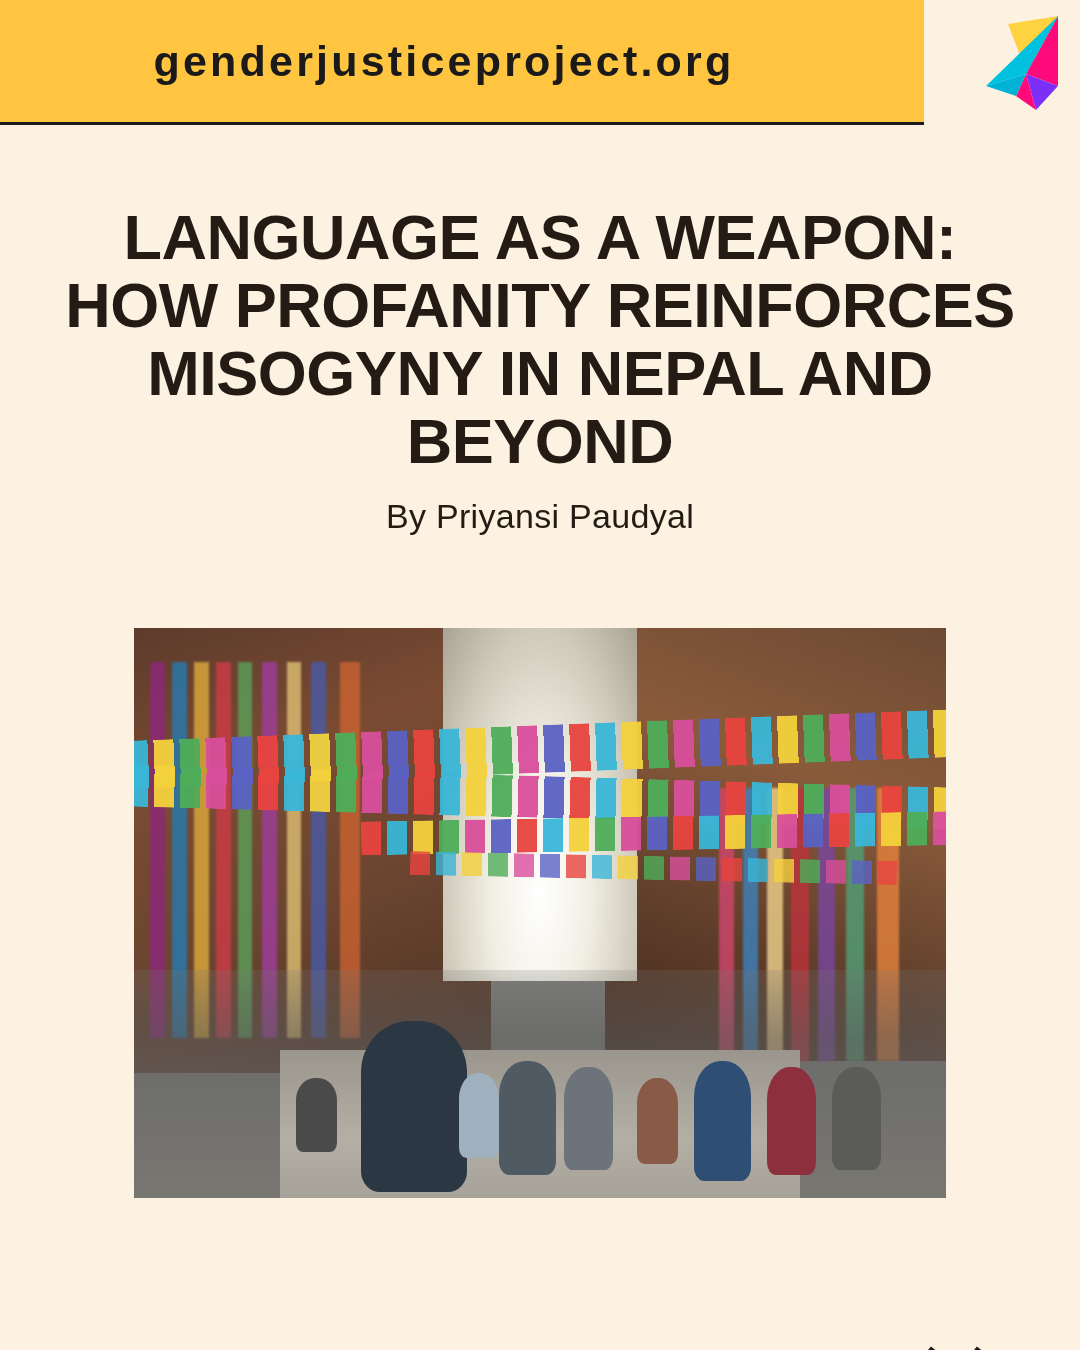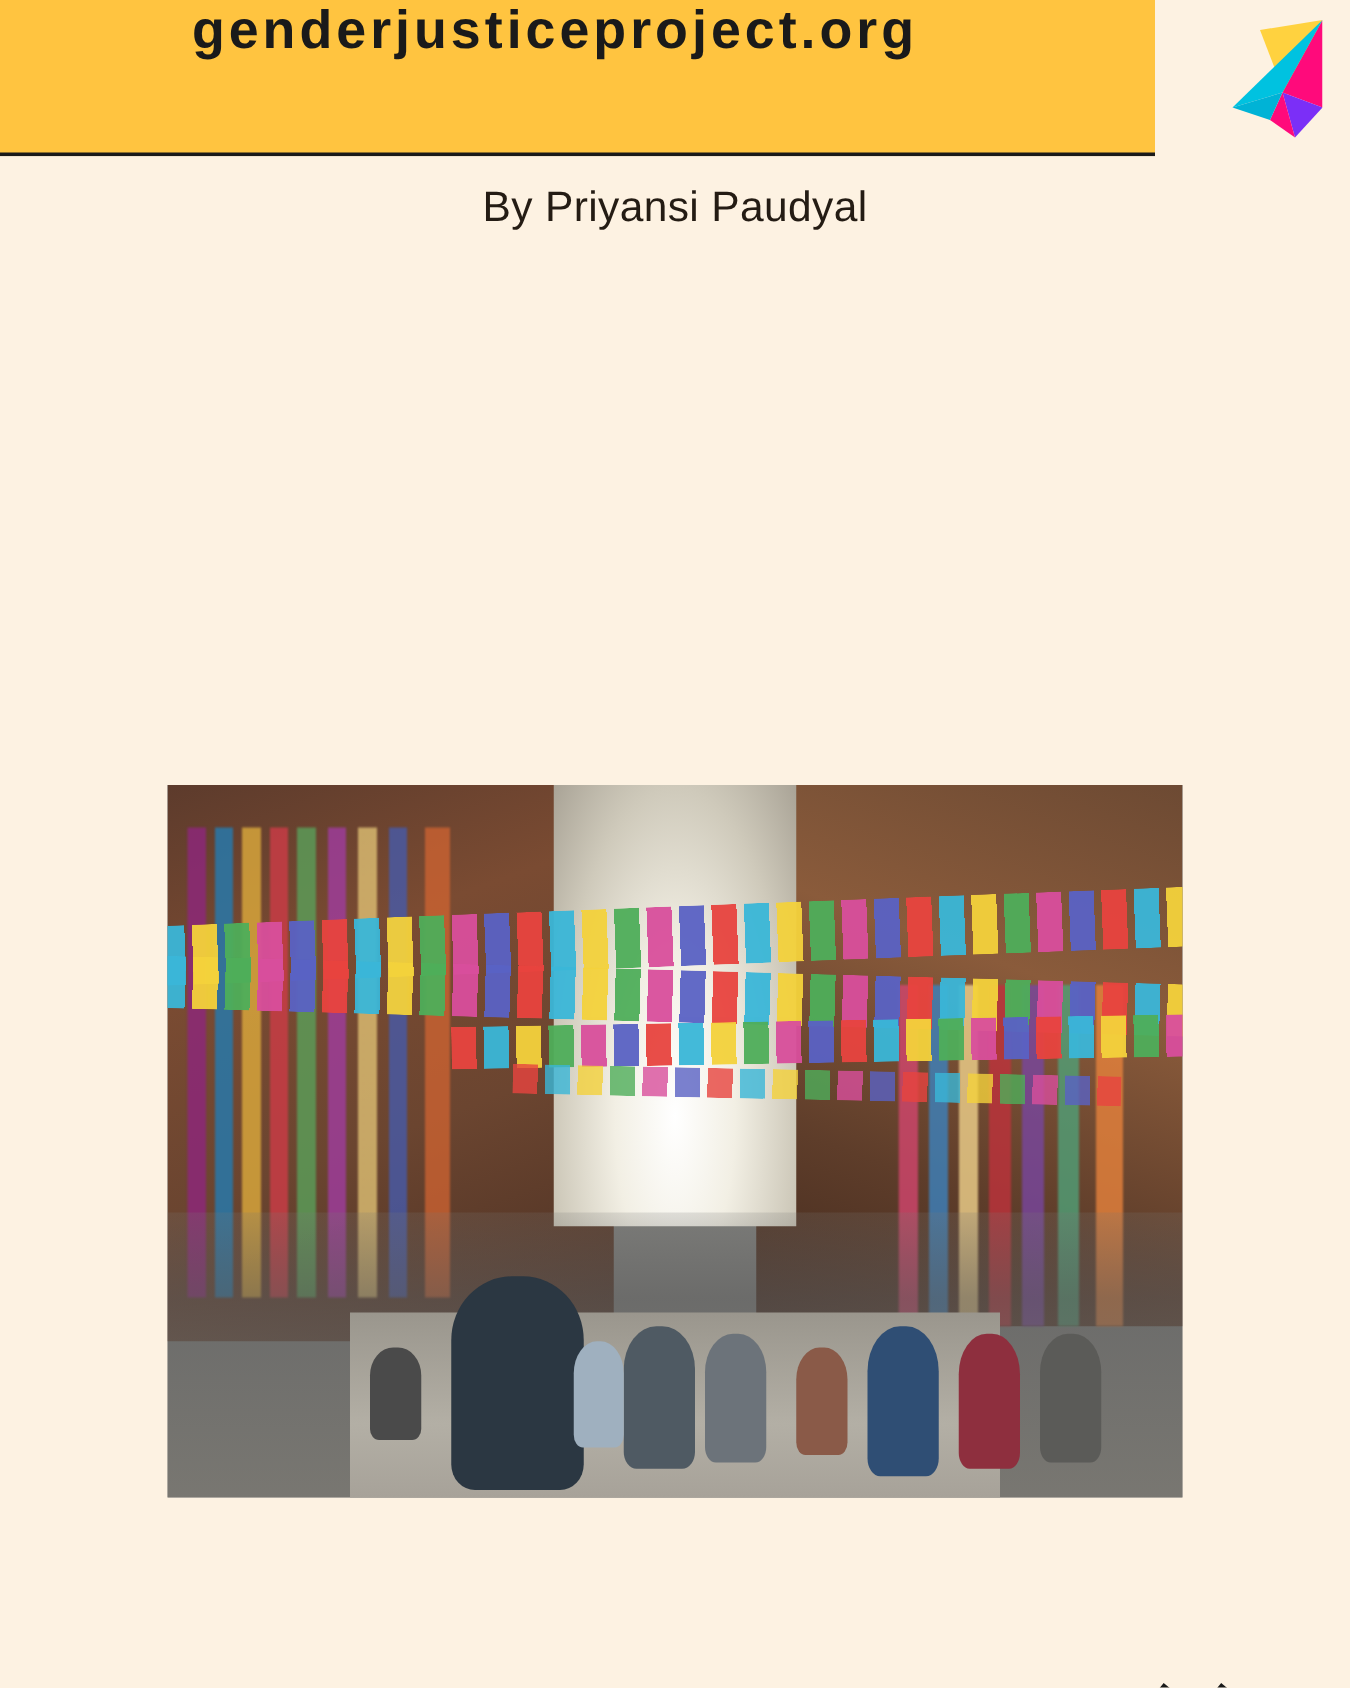--- a/index.html
+++ b/index.html
@@ -19,21 +19,21 @@
   .header-bar {
     position: absolute;
     left: 0;
     top: 0;
     width: 924px;
     height: 125px;
     background: #ffc440;
     border-bottom: 3px solid #1a1a1a;
     box-sizing: border-box;
     display: flex;
-    align-items: flex-start;
+    align-items: center;
     justify-content: center;
   }
   .site-url {
     font-size: 43px;
     font-weight: 700;
     letter-spacing: 3.2px;
     color: #1a1a1a;
     font-family: "Liberation Sans", sans-serif;
     transform: translateX(-18px);
   }
@@ -223,20 +223,21 @@
   <polygon points="100,10 150,2 120,62" fill="#ffd23f"></polygon>
   <polygon points="150,2 118,60 150,72" fill="#ff0a7b"></polygon>
   <polygon points="150,2 78,72 118,60" fill="#00c2e0"></polygon>
   <polygon points="118,60 150,72 128,96" fill="#7b2ff7"></polygon>
   <polygon points="118,60 128,96 108,82" fill="#ff0a7b"></polygon>
   <polygon points="78,72 118,60 108,82" fill="#00b3d6"></polygon>
 </svg>
 
 <div class="content">
 
+  <h1 class="headline">LANGUAGE AS A WEAPON: HOW PROFANITY REINFORCES MISOGYNY IN NEPAL AND BEYOND</h1>
   <p class="byline">By Priyansi Paudyal</p>
 
   <div class="photo-wrap">
     <div class="photo">
       <div class="left-building"></div>
       <div class="right-building"></div>
       <div class="sky"></div>
       <div class="left-goods"></div>
       <div class="right-goods"></div>
       <div class="flag-row r1"></div>

